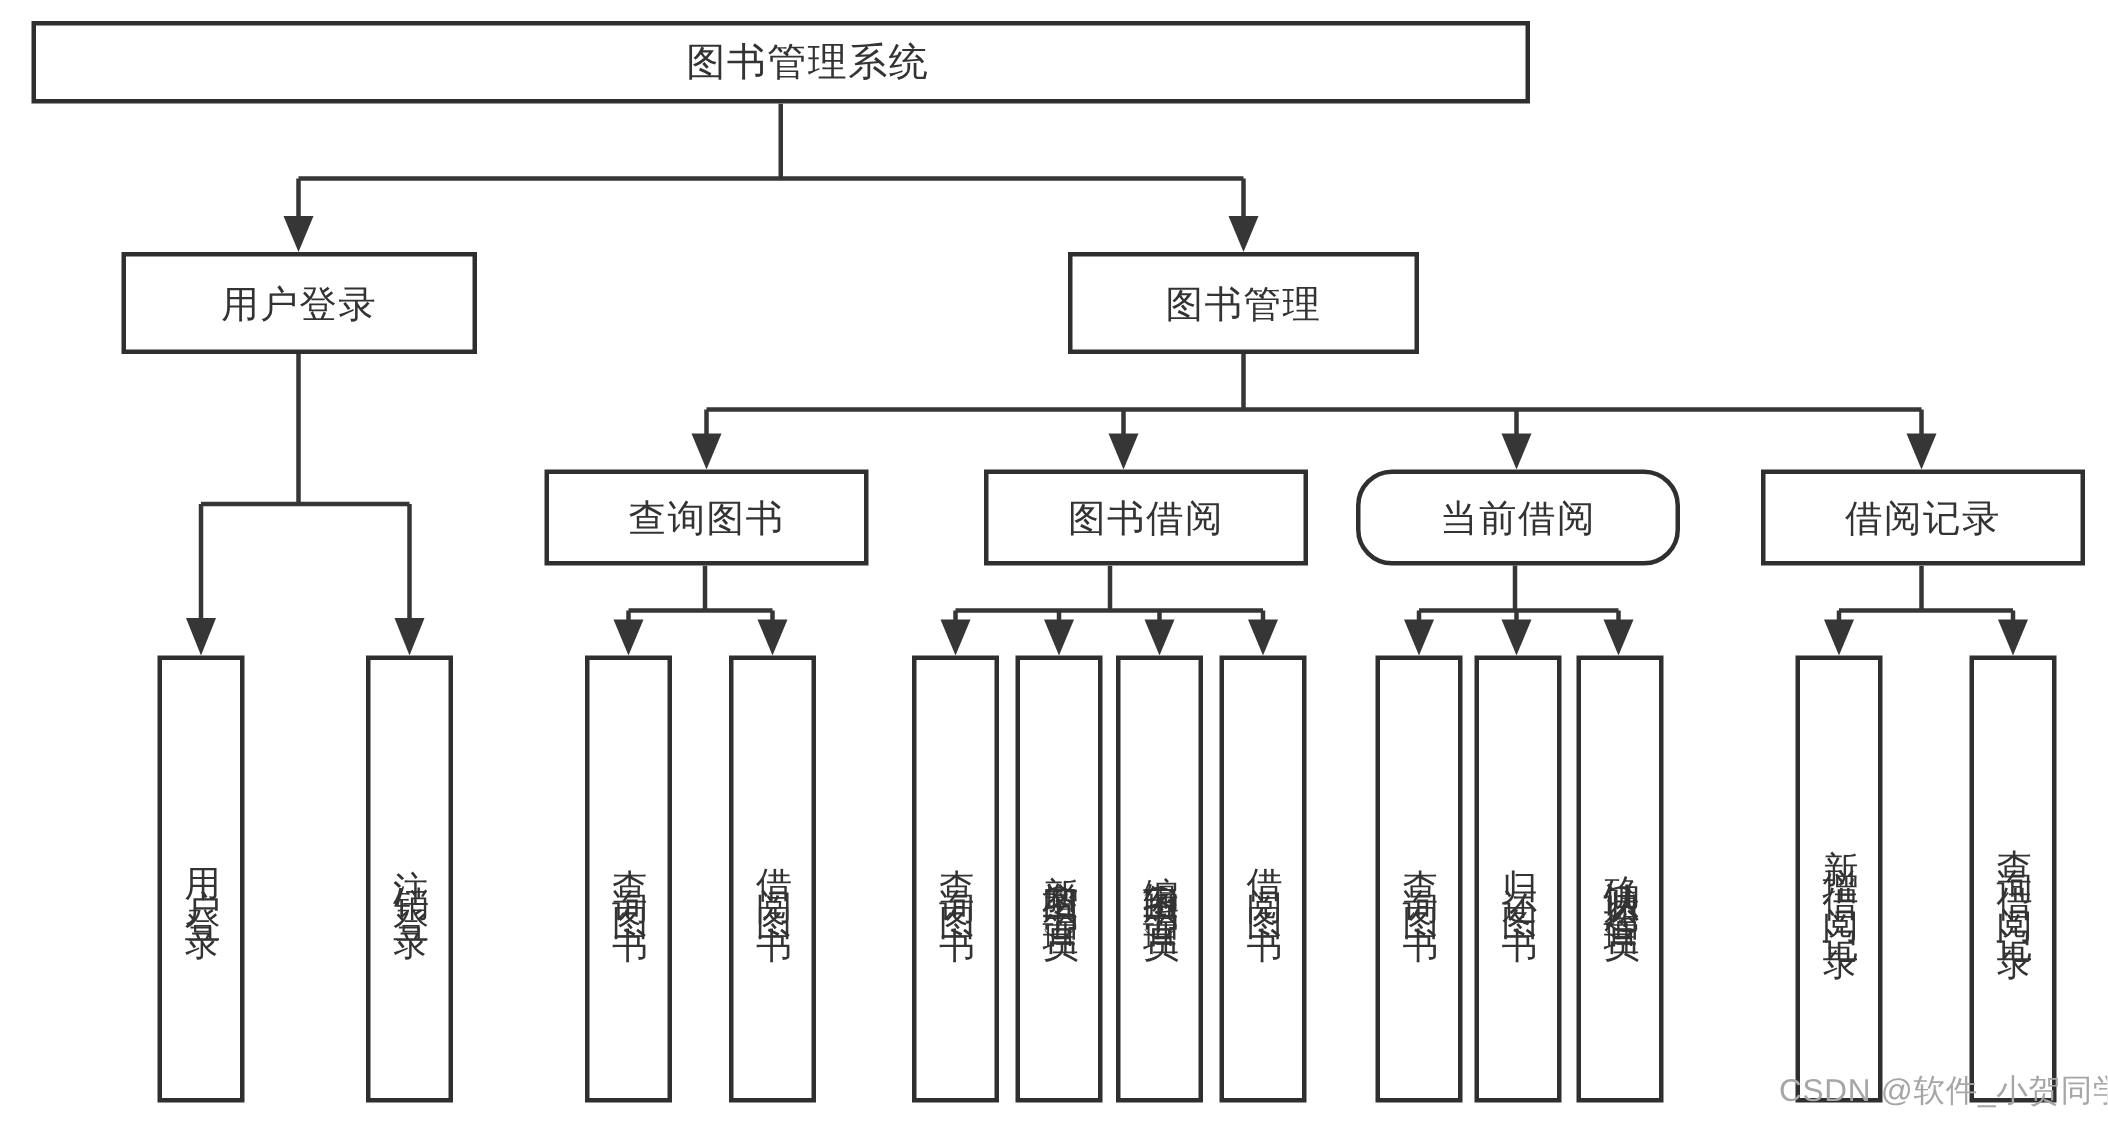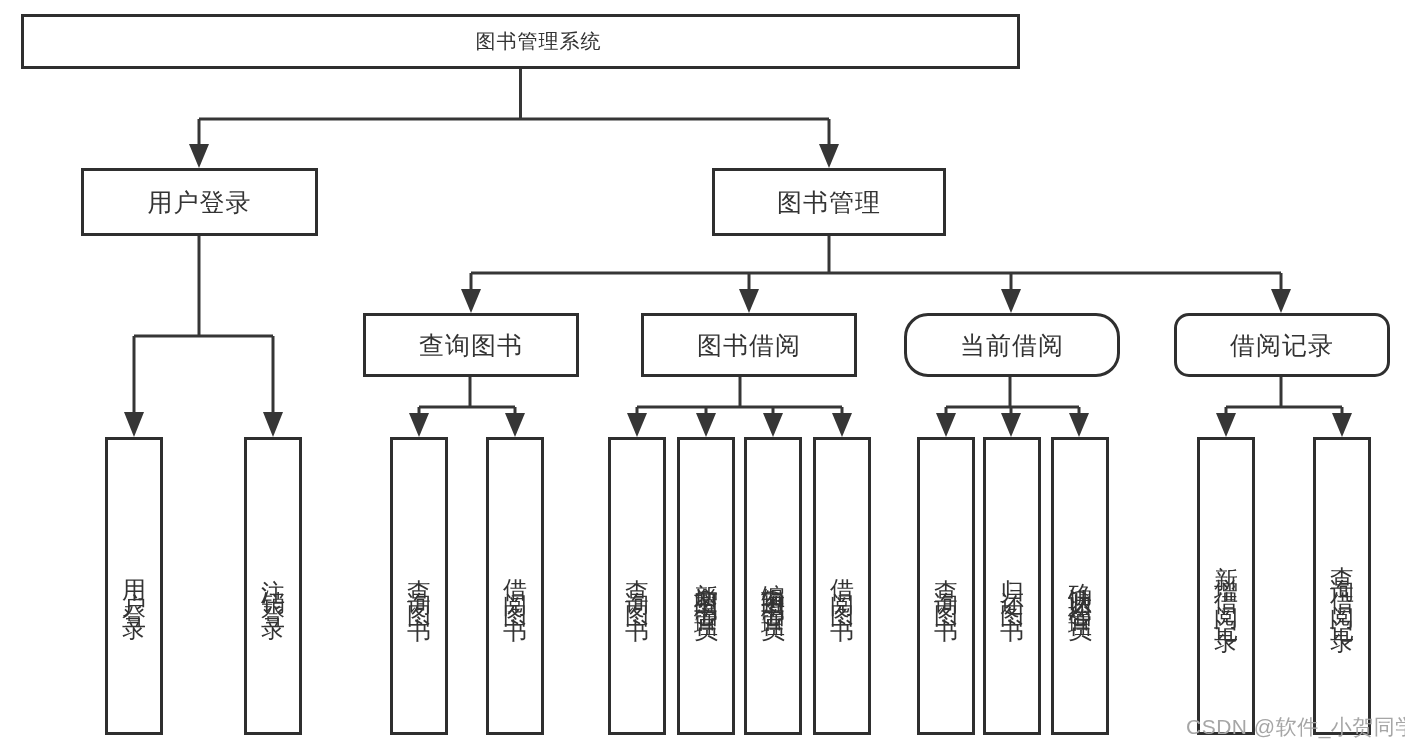--- a/index.html
+++ b/index.html
@@ -11,21 +11,21 @@
     box-sizing:border-box;
     background:#ffffff;
     border:3px solid #2f2f2f;
     display:flex;
     align-items:center;
     justify-content:center;
     color:#333333;
     z-index:2;
   }
   .hlabel{font-size:25px;letter-spacing:1px;white-space:nowrap;}
-  .root .hlabel{font-size:20px;margin-left:36px;}
+  .root .hlabel{font-size:26px;margin-left:36px;}
   .vbox .vlabel{
     writing-mode:vertical-rl;
     text-orientation:mixed;
     font-size:24px;
     letter-spacing:13px;
     line-height:1;
     white-space:nowrap;
   }
   .vbox .vlabel.long{letter-spacing:5px;}
   .watermark{
@@ -127,27 +127,27 @@
   <div class="box" style="left:81px;top:168px;width:237px;height:68px;">
     <span class="hlabel">用户登录</span>
   </div>
   <div class="box" style="left:712px;top:168px;width:234px;height:68px;">
     <span class="hlabel">图书管理</span>
   </div>
 
   <div class="box" style="left:363px;top:313px;width:216px;height:64px;">
     <span class="hlabel">查询图书</span>
   </div>
-  <div class="box" style="left:641px;top:313px;width:216px;height:64px;">
+  <div class="box" style="left:656px;top:313px;width:216px;height:64px;">
     <span class="hlabel">图书借阅</span>
   </div>
   <div class="box" style="left:904px;top:313px;width:216px;height:64px;border-radius:24px;">
     <span class="hlabel">当前借阅</span>
   </div>
-  <div class="box" style="left:1174px;top:313px;width:216px;height:64px;border-radius:15px;">
+  <div class="box" style="left:1174px;top:313px;width:216px;height:64px;">
     <span class="hlabel">借阅记录</span>
   </div>
 
   <div class="box vbox" style="left:105px;top:437px;width:58px;height:298px;">
     <span class="vlabel">用户登录</span>
   </div>
   <div class="box vbox" style="left:244px;top:437px;width:58px;height:298px;">
     <span class="vlabel">注销登录</span>
   </div>
 

